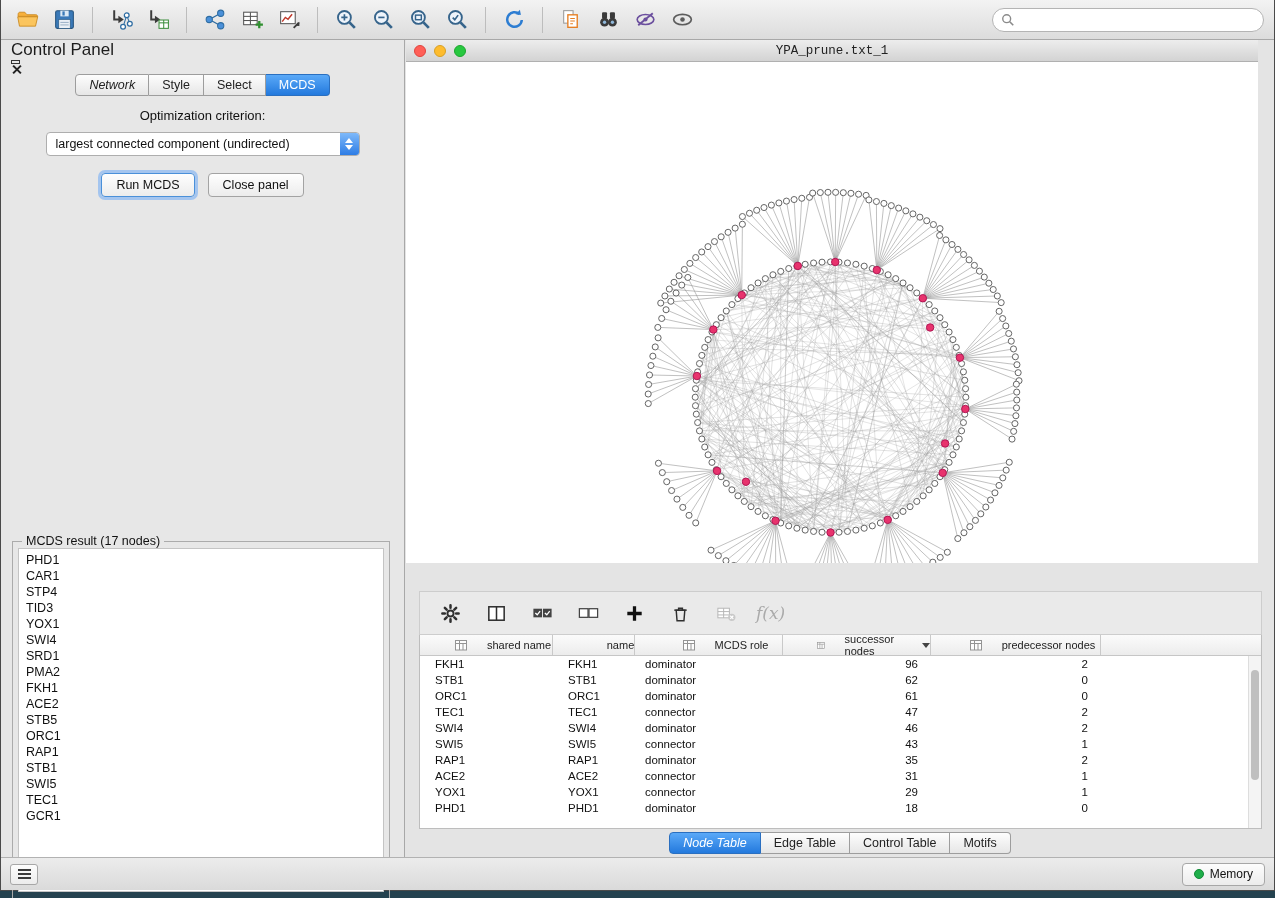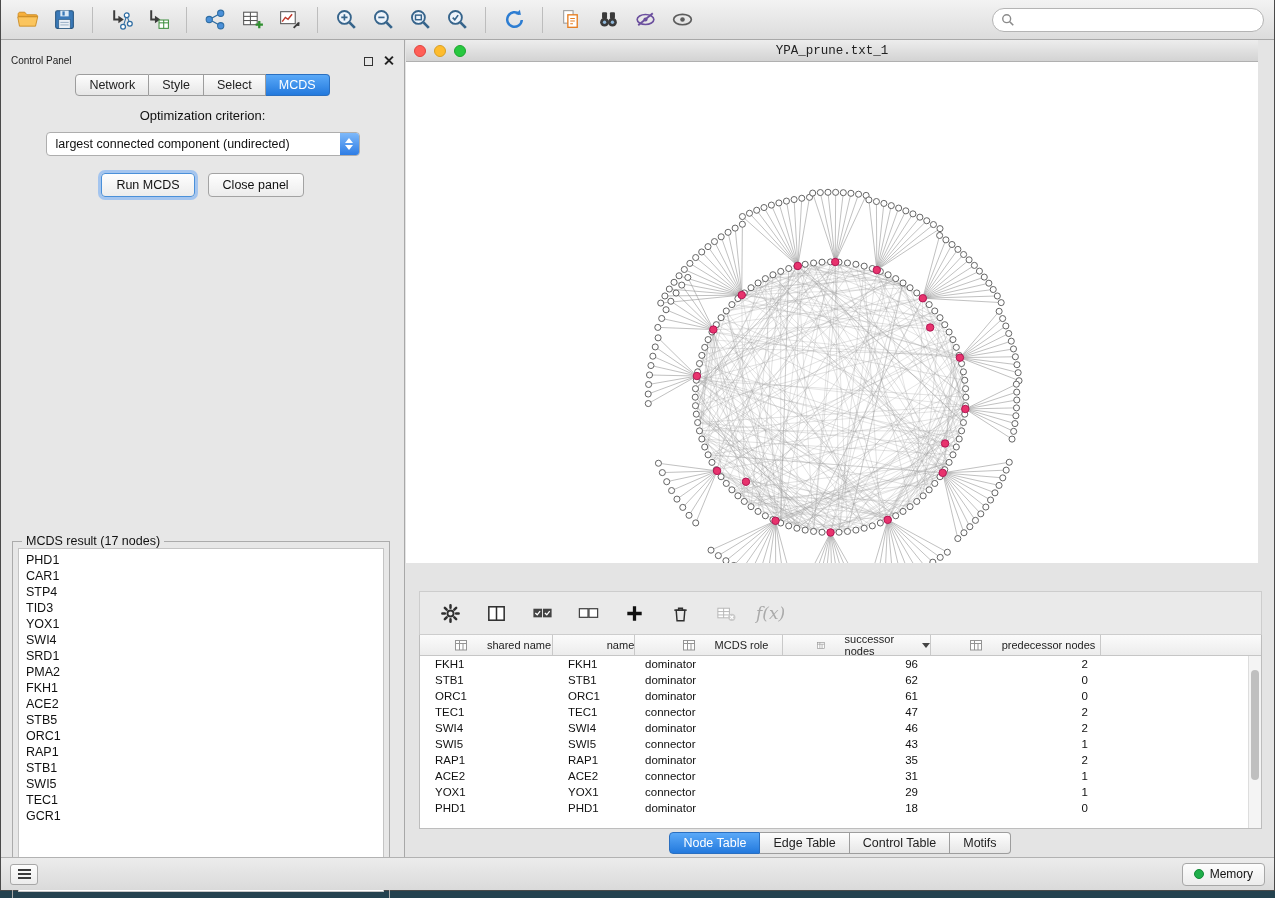--- a/index.html
+++ b/index.html
@@ -17,34 +17,34 @@
   .tbtn svg { width:25px; height:25px; }
   .sep { width:1px; height:26px; background:#bdbdbd; margin:0 7px; }
   .search-wrap { margin-left:auto; position:relative; }
   .search-wrap input { width:272px; height:24px; border:1px solid #b4b4b4; border-radius:13px;
     background:#fff; padding:0 10px 0 28px; font-size:12px; outline:none; }
   .search-wrap svg { position:absolute; left:9px; top:5px; width:14px; height:14px; }
 
   
   .control-panel { position:absolute; left:0; top:40px; width:404px; bottom:33px;
     background:#e7e7e7; border-right:1px solid #a8a8a8; }
-  .panel-header { height:26px; display:flex; align-items:flex-end; padding:0 10px;
-    font-size:10px; color:#1c1c1c; }
+  .panel-header { height:26px; display:flex; align-items:flex-start; padding:0 10px;
+    font-size:17px; color:#1c1c1c;flex-direction:column; }
   .panel-header .spacer { flex:1; }
   .float-ic { width:9px; height:9px; border:1.5px solid #333; margin-right:10px; cursor:pointer; }
   .close-ic { width:11px; height:11px; cursor:pointer; position:relative; }
   .close-ic:before,.close-ic:after { content:""; position:absolute; left:5px; top:0;
     width:2px; height:11px; background:#222; }
   .close-ic:before { transform:rotate(45deg); } .close-ic:after { transform:rotate(-45deg); }
 
   .seg { display:flex; justify-content:center; }
   .seg .tab { padding:3px 13px; font-size:12.5px; color:#222; cursor:pointer;
     background:linear-gradient(#fdfdfd,#e6e6e6); border:1px solid #9d9d9d; border-left:none;
     white-space:nowrap; }
-  .seg .tab:first-child { border-left:1px solid #9d9d9d; border-radius:4px 0 0 4px; }
+  .seg .tab:first-child { border-left:1px solid #9d9d9d; border-radius:4px 0 0 4px;font-style:italic; }
   .seg .tab:last-child { border-radius:0 4px 4px 0; }
   .seg .tab.active { background:linear-gradient(#5aa9f8,#2379dd); color:#fff; border-color:#2a6fc0; }
   .cp-tabs-row { margin-top:8px; }
 
   .cp-body { position:relative; height:100%; }
   .opt-label { text-align:center; margin-top:12px; font-size:13px; color:#111; }
   .dropdown { margin:9px auto 0; width:314px; height:24px; background:#fff;
     border:1px solid #aeaeae; border-radius:4px; display:flex; align-items:center;
     font-size:12.5px; color:#111; cursor:pointer; position:relative; }
   .dropdown .val { padding-left:9px; flex:1; white-space:nowrap; overflow:hidden; }

